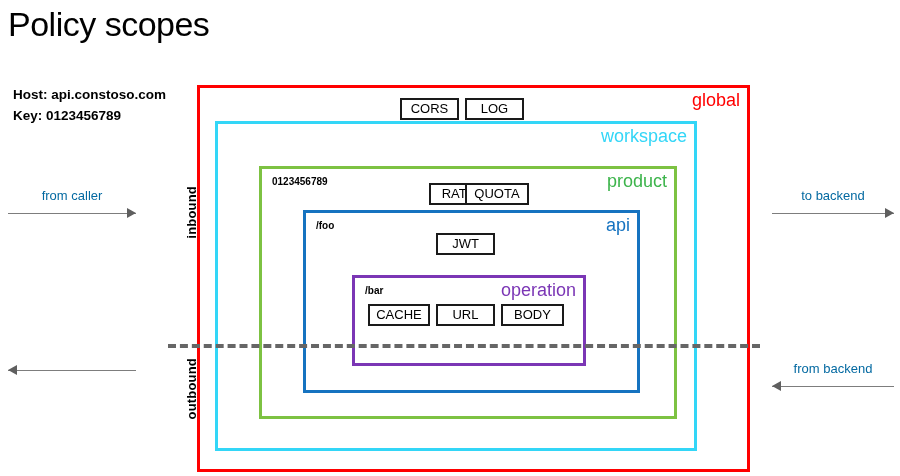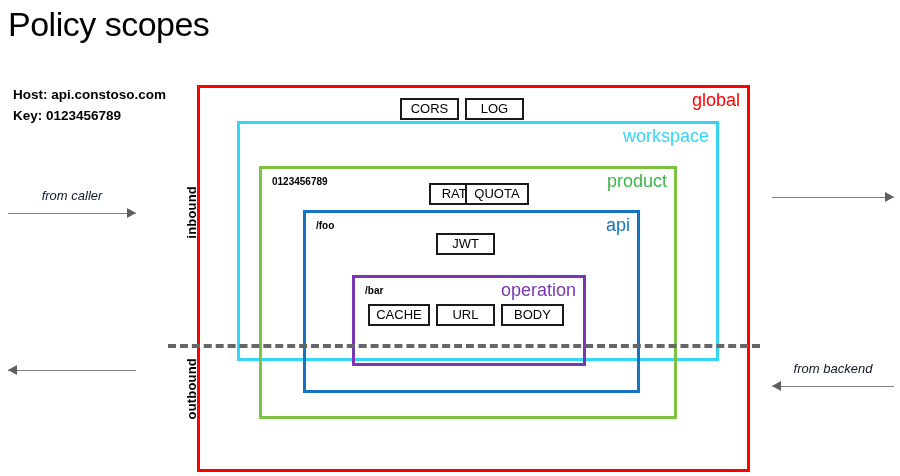--- a/index.html
+++ b/index.html
@@ -17,21 +17,21 @@
   
   #request-block{
     position:absolute;left:13px;top:84px;width:180px;
     font-size:13.5px;font-weight:bold;line-height:21px;color:#000;
   }
   #request-block div{white-space:nowrap;}
 
   
   .flow{position:absolute;width:150px;}
   .flow .flow-label{
-    font-size:13px;font-style:italic;color:#0f172a;
+    font-size:13px;color:#0369a1;
     text-align:center;line-height:16px;white-space:nowrap;
   }
   .flow .flow-arrow{position:relative;height:12px;margin-top:3px;}
   .flow .flow-arrow .shaft{
     position:absolute;left:0;top:6px;width:100%;height:1px;background:#7d7d7d;
   }
   .flow .flow-arrow .headR{
     position:absolute;right:0;top:1px;width:0;height:0;
     border-top:5px solid transparent;border-bottom:5px solid transparent;
     border-left:9px solid #5f5f5f;
@@ -62,21 +62,21 @@
     font-size:18px;line-height:17px;white-space:nowrap;
   }
   .scope-path{
     position:absolute;left:10px;top:4px;
     font-size:10px;font-weight:bold;color:#000;line-height:17px;white-space:nowrap;
   }
 
   #scope-global{left:197px;top:85px;width:553px;height:387px;border:3px solid #FF0000;}
   #scope-global>.scope-name{color:#FF0000;}
 
-  #scope-workspace{left:237px;top:121px;width:482px;height:240px;border:3px solid #33D6F7;}
+  #scope-workspace{left:215px;top:121px;width:482px;height:330px;border:3px solid #33D6F7;}
   #scope-workspace>.scope-name{color:#33D6F7;}
 
   #scope-product{left:259px;top:166px;width:418px;height:253px;border:3px solid #7DC242;}
   #scope-product>.scope-name{color:#3CB44B;}
 
   #scope-api{left:303px;top:210px;width:337px;height:183px;border:3px solid #1673C0;}
   #scope-api>.scope-name{color:#1673C0;}
 
   #scope-operation{left:352px;top:275px;width:234px;height:91px;border:3px solid #7B36B5;}
   #scope-operation>.scope-name{color:#7B36B5;}
@@ -116,20 +116,21 @@
   </div>
 
   <div class="flow" id="flow-to-caller">
     <div class="flow-arrow">
       <div class="shaft"></div>
         <div class="headL"></div>
     </div>
   </div>
 
   <div class="flow" id="flow-to-backend">
+    <div class="flow-label">to backend</div>
     <div class="flow-arrow">
       <div class="shaft"></div>
         <div class="headR"></div>
     </div>
   </div>
 
   <div class="flow" id="flow-from-backend">
     <div class="flow-label">from backend</div>
     <div class="flow-arrow">
       <div class="shaft"></div>

